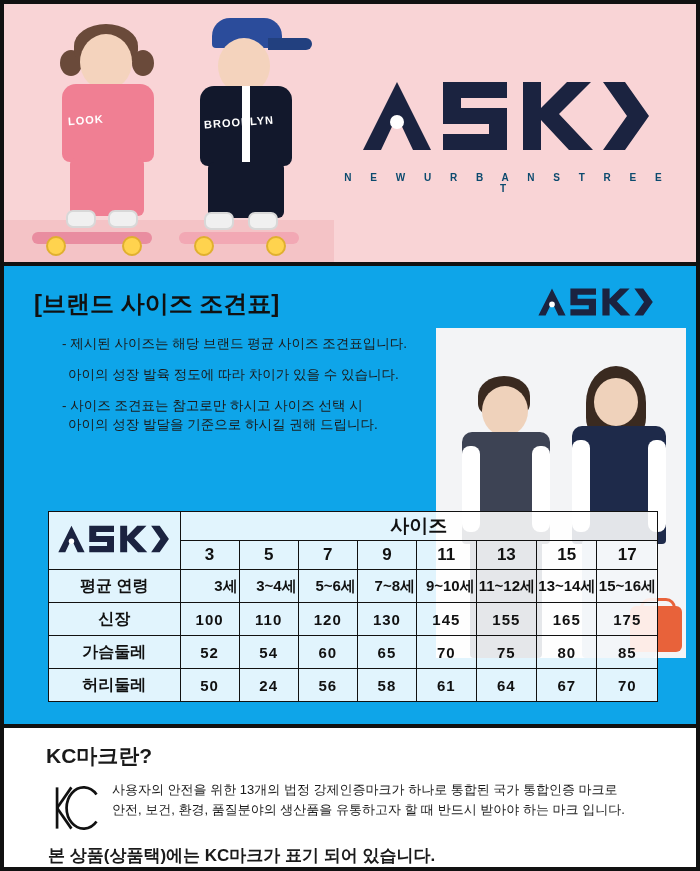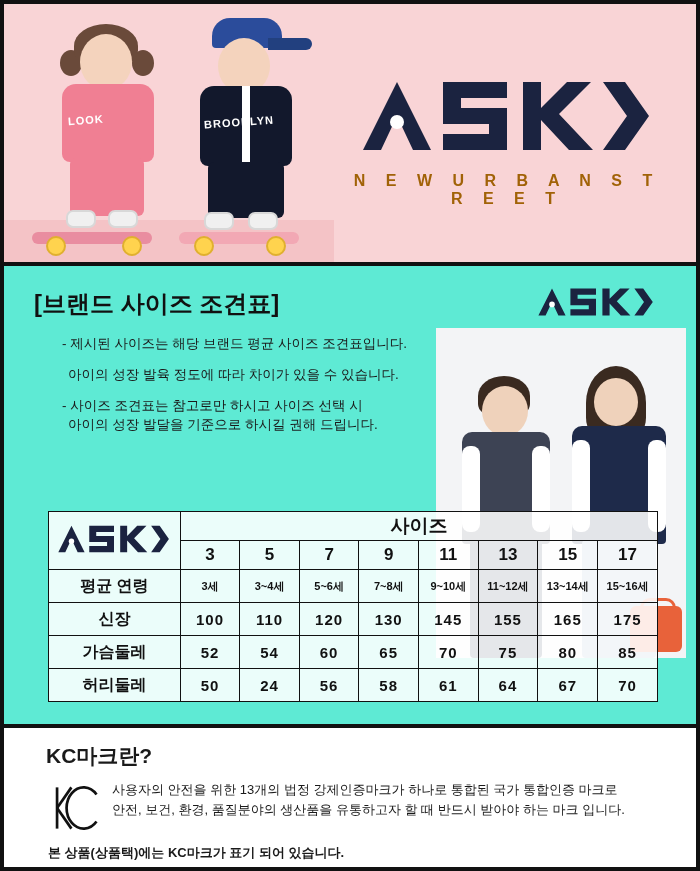--- a/index.html
+++ b/index.html
@@ -132,36 +132,36 @@
   .hero-brand {
     position: absolute;
     right: 24px;
     top: 72px;
     width: 330px;
     text-align: center;
   }
   .ask-logo { display: block; margin: 0 auto; }
   .hero-tagline {
     margin-top: 16px;
-    font-size: 16px;
+    font-size: 10px;
     letter-spacing: 8px;
-    color: #a16207;
+    color: #0c4a6e;
     font-weight: bold;
     text-align: center;
   }
 
   
   .size-section {
     position: relative;
     padding: 16px 16px 8px 16px;
     height: 462px;
     box-sizing: border-box;
     border-bottom: 4px solid #111111;
     overflow: hidden;
-    background: #5eead4;
+    background: #0ea5e9;
   }
   .size-title {
     font-size: 24px;
     font-weight: bold;
     margin: 6px 0 14px 14px;
     color: #111111;
   }
   .notes { margin-left: 42px; }
   .note {
     font-size: 13.5px;
@@ -253,22 +253,23 @@
   .row-label {
     font-size: 16px;
     height: 30px;
   }
   .val {
     font-size: 15px;
     height: 30px;
     letter-spacing: 1px;
   }
   .val.small {
-    font-size: 11px;
+    font-size: 15px;
     letter-spacing: 0;
+    text-align: right;
   }
 
   
   .kc-section {
     position: relative;
     padding: 12px 20px 10px 22px;
     height: 139px;
     box-sizing: border-box;
     background: #ffffff;
   }
@@ -288,21 +289,21 @@
     height: 52px;
     flex: none;
     margin-top: 2px;
   }
   .kc-lines {
     font-size: 13px;
     line-height: 20px;
     color: #1a1a1a;
   }
   .kc-footer {
-    font-size: 13px;
+    font-size: 17px;
     font-weight: bold;
     margin: 10px 0 8px 22px;
   }
 </style>
 </head>
 <body>
 
 <div class="page">
 
   <div class="hero">

